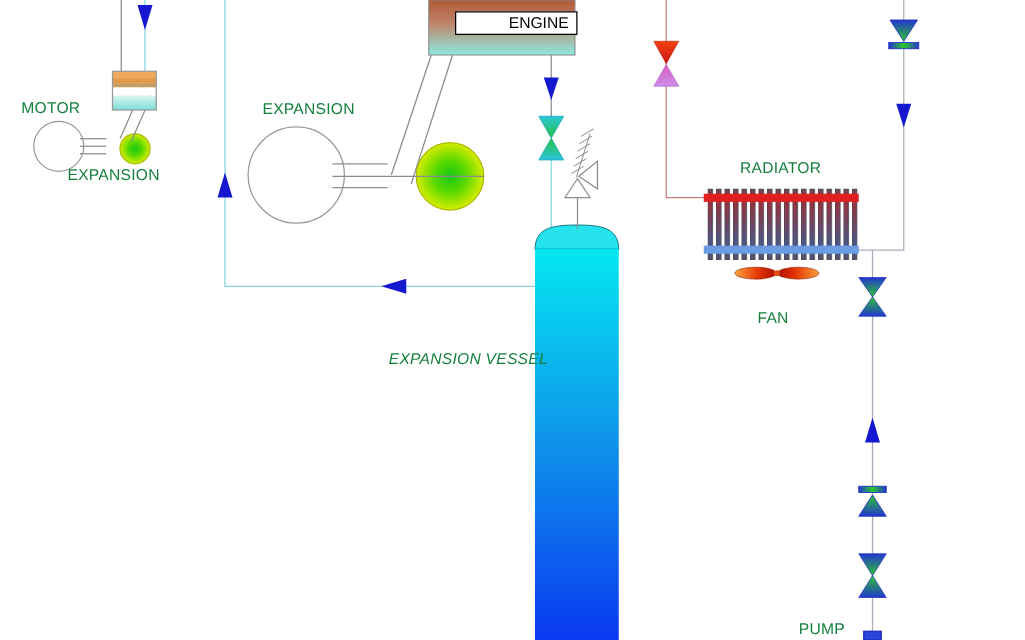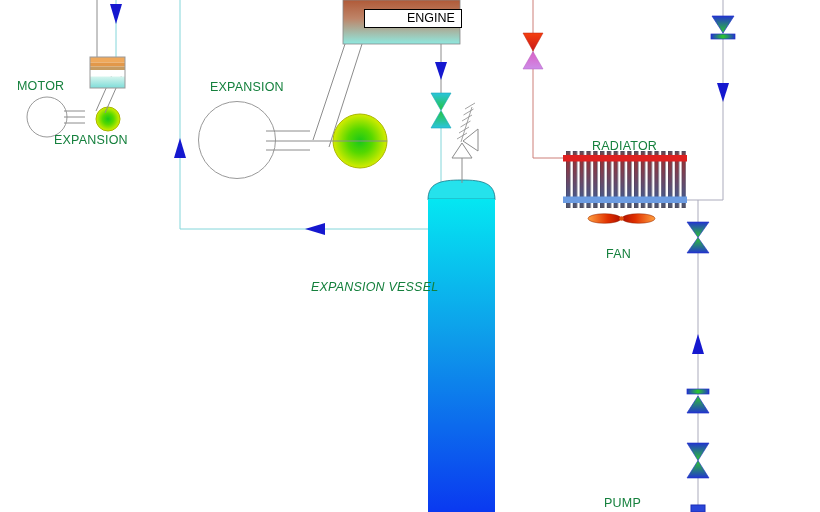--- a/index.html
+++ b/index.html
@@ -219,17 +219,17 @@
   <rect x="691" y="505" width="14" height="7" fill="#2A46D8" stroke="#1A2CB8" stroke-width="1"></rect>
 </svg>
 
 <div class="lbl" style="left:17px;top:80px;">MOTOR</div>
 <div class="lbl" style="left:54px;top:134px;">EXPANSION</div>
 <div class="lbl" style="left:210px;top:81px;">EXPANSION</div>
 <div class="lbl-box" style="left:364px;top:9px;padding-left:42px;">
   <span>ENGINE</span>
 </div>
 <div class="lbl" style="left:311px;top:281px;font-style:italic;">EXPANSION VESSEL</div>
-<div class="lbl" style="left:592px;top:128px;margin-top:12px;">RADIATOR</div>
+<div class="lbl" style="left:592px;top:128px;">RADIATOR</div>
 <div class="lbl" style="left:606px;top:224px;margin-top:24px;">FAN</div>
-<div class="lbl" style="left:604px;top:497px;">PUMP</div>
+<div class="lbl" style="left:639px;top:497px;">PUMP</div>
 
 </div>
 
 </body></html>

